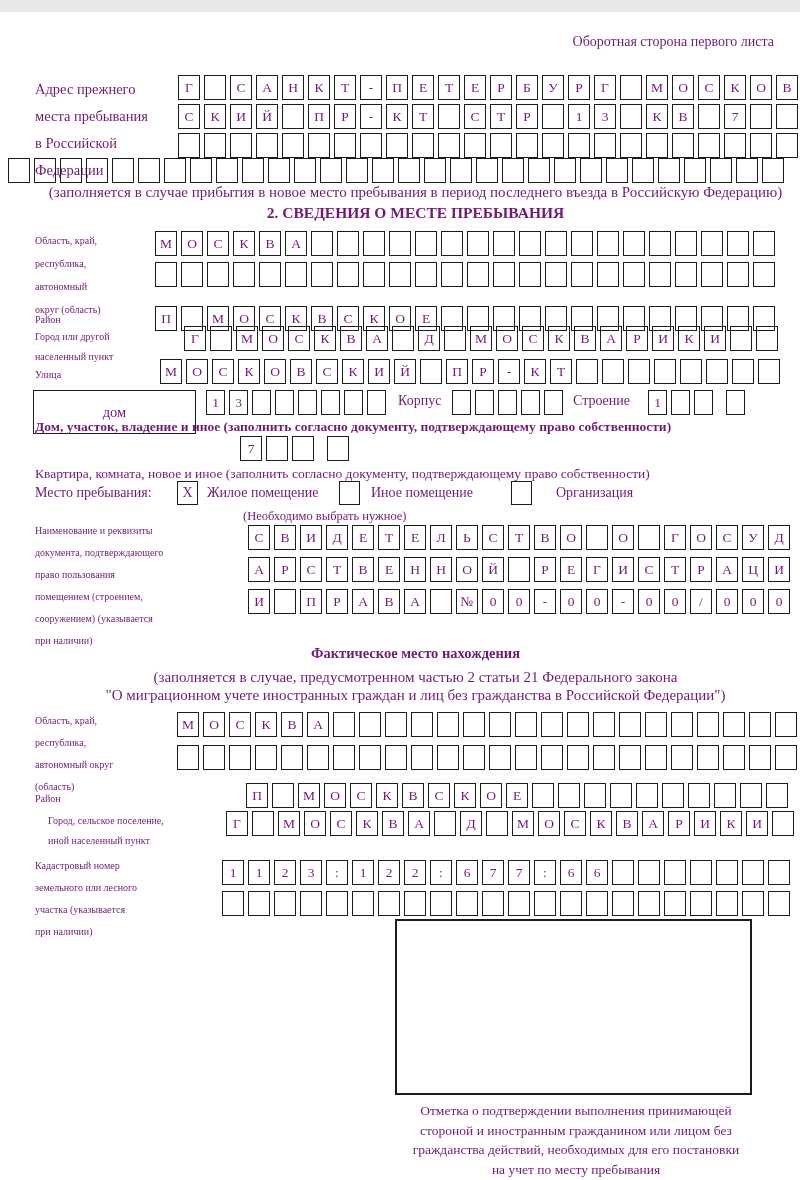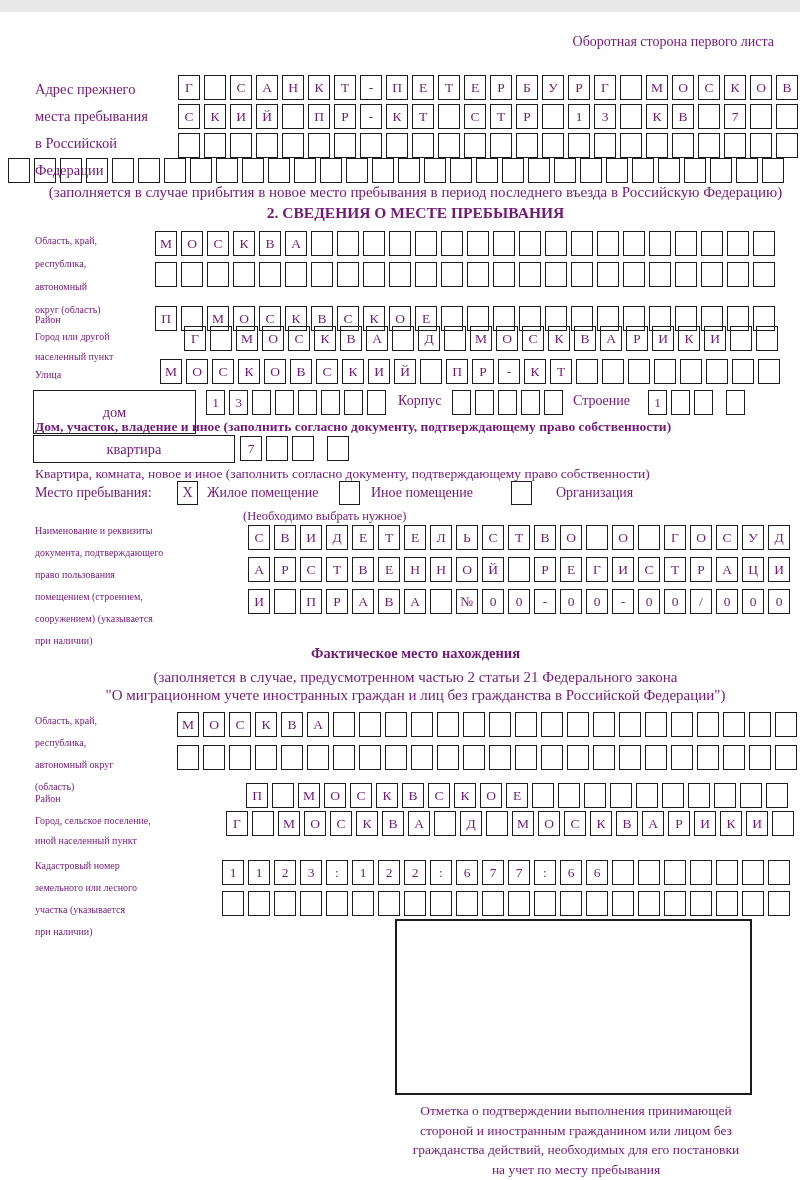--- a/index.html
+++ b/index.html
@@ -322,21 +322,20 @@
     </div>
   <div class="abs" style="left:573px; top:381px; font-size:14px;">Строение</div>
   <div class="cells narrow gap-last" style="left:648px; top:378px;">
       <span class="cell">1</span>
       <span class="cell"></span>
       <span class="cell"></span>
       <span class="cell"></span>
     </div>
   <div class="abs" style="left:35px; top:407px; font-size:13.5px;font-weight:bold;">Дом, участок, владение и иное (заполнить согласно документу, подтверждающему право собственности)</div>
 
-  <div class="wide-box" style="left:33px; top:423px; width:202px; height:28px;">квартира</div>
   <div class="cells gap-last" style="left:240px; top:424px;">
       <span class="cell">7</span>
       <span class="cell"></span>
       <span class="cell"></span>
       <span class="cell"></span>
     </div>
   <div class="abs" style="left:35px; top:454px; font-size:13.5px;">Квартира, комната, новое и иное (заполнить согласно документу, подтверждающему право собственности)</div>
 
   <div class="abs" style="left:35px; top:473px; font-size:14px;">Место пребывания:</div>
   <div class="chk" style="left:177px; top:469px;">X</div>
@@ -502,21 +501,21 @@
       <span class="cell"></span>
       <span class="cell"></span>
       <span class="cell"></span>
       <span class="cell"></span>
       <span class="cell"></span>
       <span class="cell"></span>
       <span class="cell"></span>
       <span class="cell"></span>
     </div>
 
-  <div class="lbl" style="left:35px; top:799px; line-height:20px;">Город, сельское поселение,
+  <div class="lbl" style="left:48px; top:799px; line-height:20px;">Город, сельское поселение,
 иной населенный пункт</div>
   <div class="cells" style="left:226px; top:799px;">
       <span class="cell">Г</span>
       <span class="cell"></span>
       <span class="cell">М</span>
       <span class="cell">О</span>
       <span class="cell">С</span>
       <span class="cell">К</span>
       <span class="cell">В</span>
       <span class="cell">А</span>

